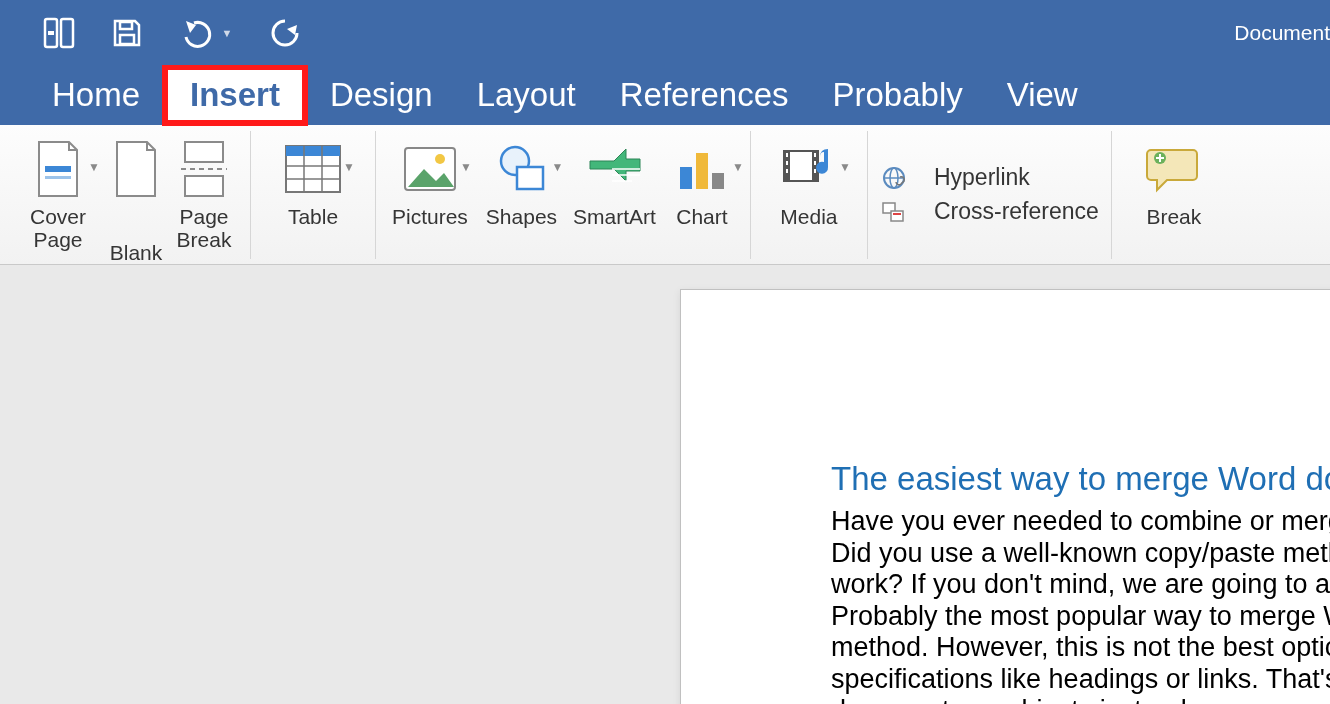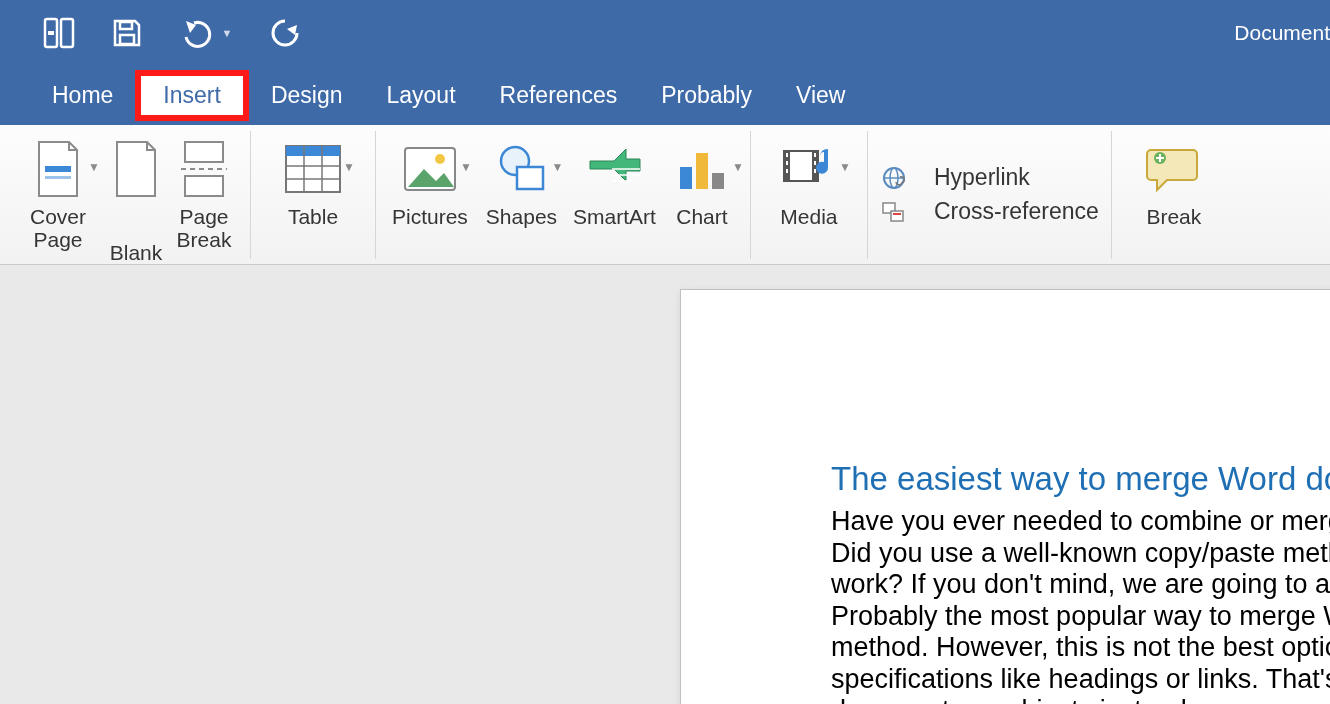--- a/index.html
+++ b/index.html
@@ -27,28 +27,29 @@
   .menubar {
     background: #3f6aa8;
     height: 60px;
     display: flex;
     align-items: center;
     padding: 0 30px;
     gap: 0;
   }
   .menu-tab {
     color: #fff;
-    font-size: 23px;
+    font-size: 33px;
     padding: 6px 22px;
     cursor: pointer;
     position: relative;
   }
   .menu-tab.active {
     background: #fff;
     color: #3f6aa8;
+    font-weight: bold;
   }
   .highlight-box {
     border: 6px solid #ff1a1a;
     padding: 0;
   }
   .ribbon {
     background: linear-gradient(#fdfdfd, #f2f2f2);
     height: 140px;
     border-bottom: 1px solid #c9c9c9;
     display: flex;

